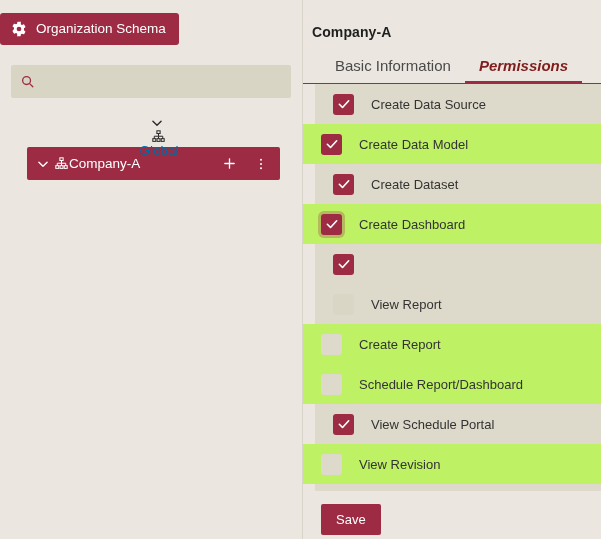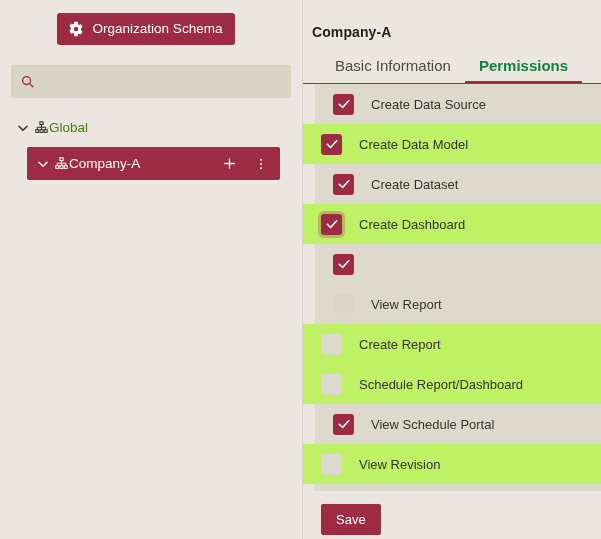--- a/index.html
+++ b/index.html
@@ -26,21 +26,21 @@
     position: relative;
     width: 303px;
     height: 539px;
     background: #ebe7e0;
     box-sizing: border-box;
     border-right: 1px solid #d9d4c9;
     flex: 0 0 303px;
   }
   .org-schema-btn-row {
     display: flex;
-    justify-content: center;
+    justify-content: flex-start;
     padding: 13px 10px 0 0;
   }
   .org-schema-btn {
     display: inline-flex;
     align-items: center;
     gap: 9px;
     background: #9c2b43;
     color: #ffffff;
     border: none;
     border-radius: 3px;
@@ -85,21 +85,21 @@
   .tree { margin-top: 18px; }
   .tree-row {
     display: flex;
     align-items: center;
     height: 23px;
     font-size: 13.5px;
     padding-left: 16px;
     box-sizing: border-box;
     cursor: pointer;
   }
-  .tree-row.level-0 { color: #4d7c0f; }
+  .tree-row.level-0 { color: #0369a1; flex-direction: column; }
   .tree-row.selected {
     background: #9c2b43;
     color: #ffffff;
     margin: 8px 22px 0 27px;
     height: 33px;
     padding-left: 9px;
     padding-right: 10px;
     border-radius: 2px;
   }
   .chev {
@@ -158,22 +158,23 @@
   }
   .tab {
     font-size: 15px;
     padding: 0 14px 10px 14px;
     color: #4a4a4a;
     cursor: pointer;
     position: relative;
     white-space: nowrap;
   }
   .tab.active {
-    color: #15803d;
+    color: #7f1d1d;
     font-weight: bold;
+    font-style: italic;
   }
   .tab.active::after {
     content: "";
     position: absolute;
     left: 0;
     right: 0;
     bottom: 0;
     height: 3px;
     background: #9c2b43;
     z-index: 2;

